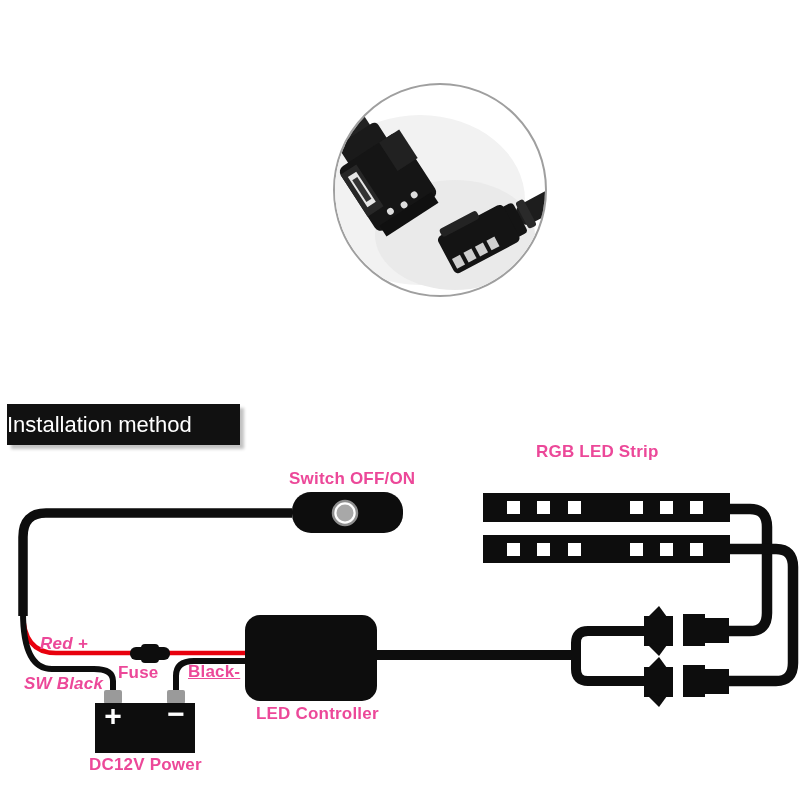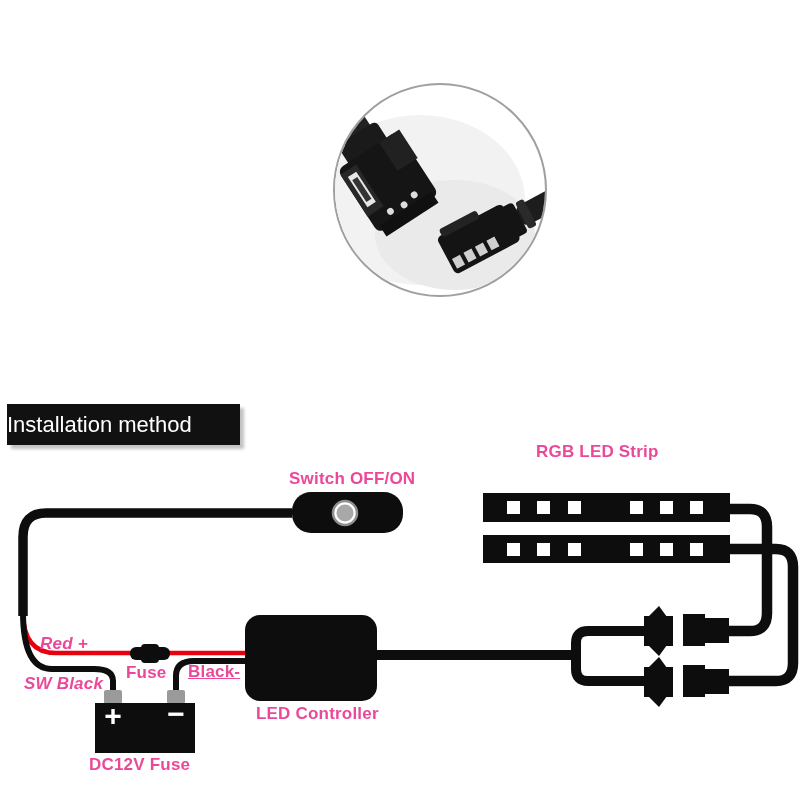--- a/index.html
+++ b/index.html
@@ -22,21 +22,21 @@
   .battery-sign{
     position:absolute;color:#ffffff;font-weight:bold;font-size:30px;
     width:24px;text-align:center;line-height:30px;
   }
   .battery-plus{left:101px;top:701px;}
   .battery-minus{left:164px;top:699px;}
   .lbl-switch{left:289px;top:469px;}
   .lbl-strip{left:536px;top:442px;}
   .lbl-red{left:40px;top:634px;font-style:italic;}
   .lbl-swblack{left:24px;top:674px;font-style:italic;}
-  .lbl-fuse{left:126px;top:663px;}
+  .lbl-fuse{left:118px;top:663px;}
   .lbl-blackminus{left:188px;top:662px;text-decoration:underline;}
   .lbl-controller{left:256px;top:704px;text-align:right;}
   .lbl-power{left:89px;top:755px;}
 </style>
 </head>
 <body>
 
 <svg id="diagram-svg" width="800" height="800" viewBox="0 0 800 800">
   <defs>
     <clipPath id="photoClip">
@@ -153,16 +153,16 @@
 
 <div class="banner">Installation method</div>
 
 <div class="label lbl-switch">Switch OFF/ON</div>
 <div class="label lbl-strip">RGB LED Strip</div>
 <div class="label lbl-red">Red +</div>
 <div class="label lbl-swblack">SW Black</div>
 <div class="label lbl-fuse">Fuse</div>
 <div class="label lbl-blackminus">Black-</div>
 <div class="label lbl-controller">LED Controller</div>
-<div class="label lbl-power">DC12V Fuse</div>
+<div class="label lbl-power">DC12V Power</div>
 
 <div class="battery-sign battery-plus">+</div>
 <div class="battery-sign battery-minus">−</div>
 
 </body></html>

